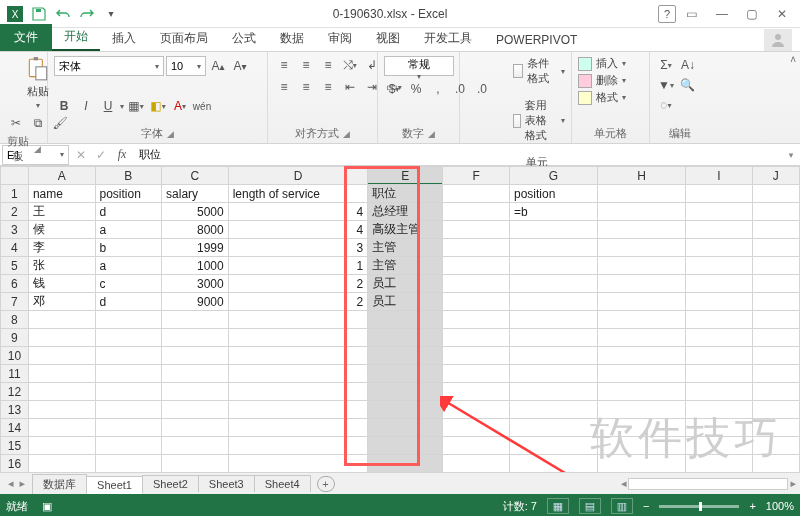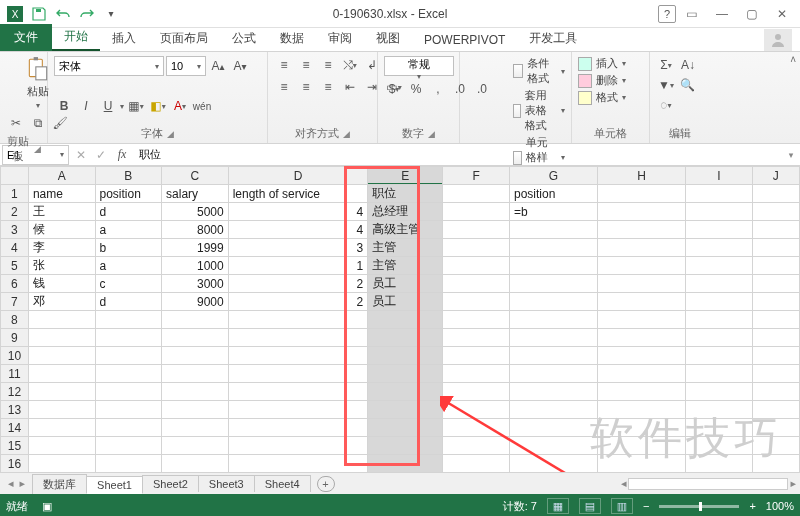--- a/index.html
+++ b/index.html
@@ -130,22 +130,22 @@
 
 <div class="tabs">
   <span class="tab file">文件</span>
   <span class="tab active">开始</span>
   <span class="tab">插入</span>
   <span class="tab">页面布局</span>
   <span class="tab">公式</span>
   <span class="tab">数据</span>
   <span class="tab">审阅</span>
   <span class="tab">视图</span>
+  <span class="tab">开发工具</span>
   <span class="tab">POWERPIVOT</span>
-  <span class="tab">开发工具</span>
   <span class="user-icon">
       <svg width="16" height="16" viewBox="0 0 16 16">
         <circle cx="8" cy="5" r="3" fill="#bbb"></circle>
         <path d="M2 15c0-3 3-5 6-5s6 2 6 5" fill="#bbb"></path>
       </svg>
     </span>
 </div>
 
 <div class="ribbon">
   <span class="ribbon-collapse">˄</span>
@@ -244,21 +244,21 @@
         <span class="btn-sm">.0</span>
       </div>
     </div>
     <div class="group-label">
         <span>数字</span>
         <span class="dlg">◢</span>
       </div>
   </div>
 
   <div class="group" style="width:112px">
-    <div class="group-controls" style="flex-direction:column; gap:2px;padding-left:47px;">
+    <div class="group-controls" style="flex-direction:column; gap:12px;padding-left:47px;">
       <div class="style-row">
           <span class="sq"></span>
           <span>条件格式</span>
           <span class="chev">▾</span>
         </div>
       <div class="style-row">
           <span class="sq"></span>
           <span>套用表格格式</span>
           <span class="chev">▾</span>
         </div>

